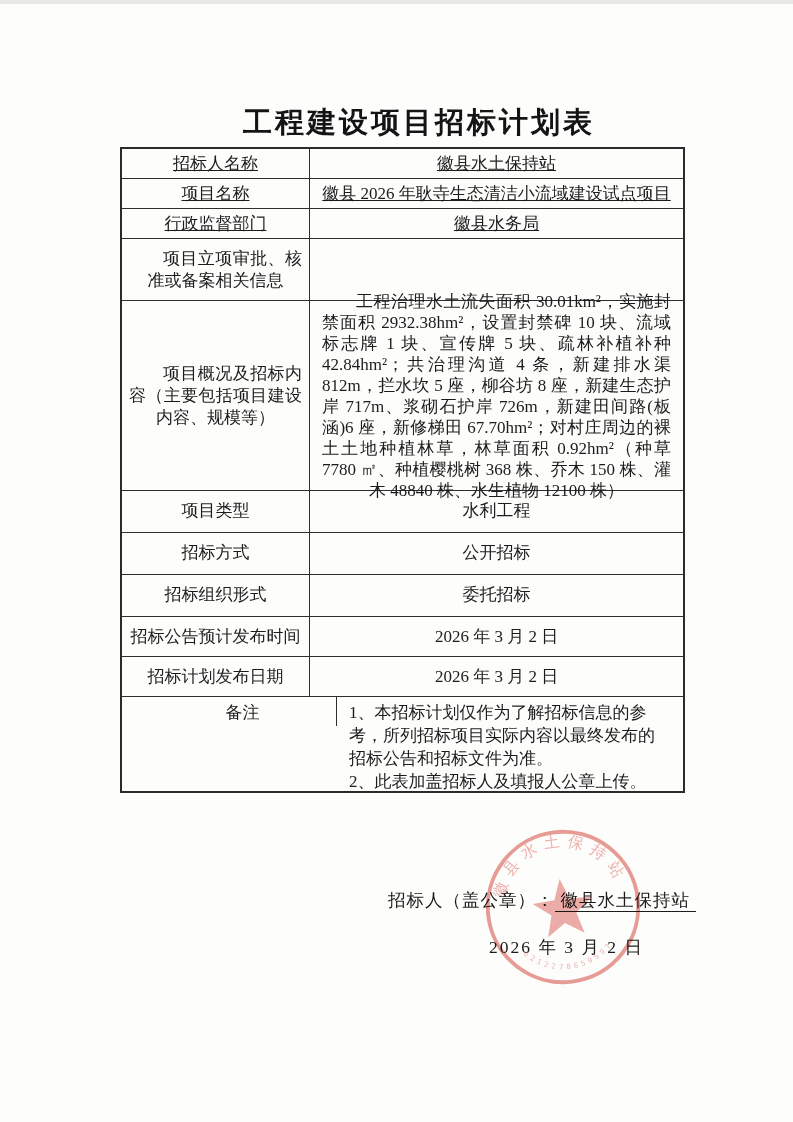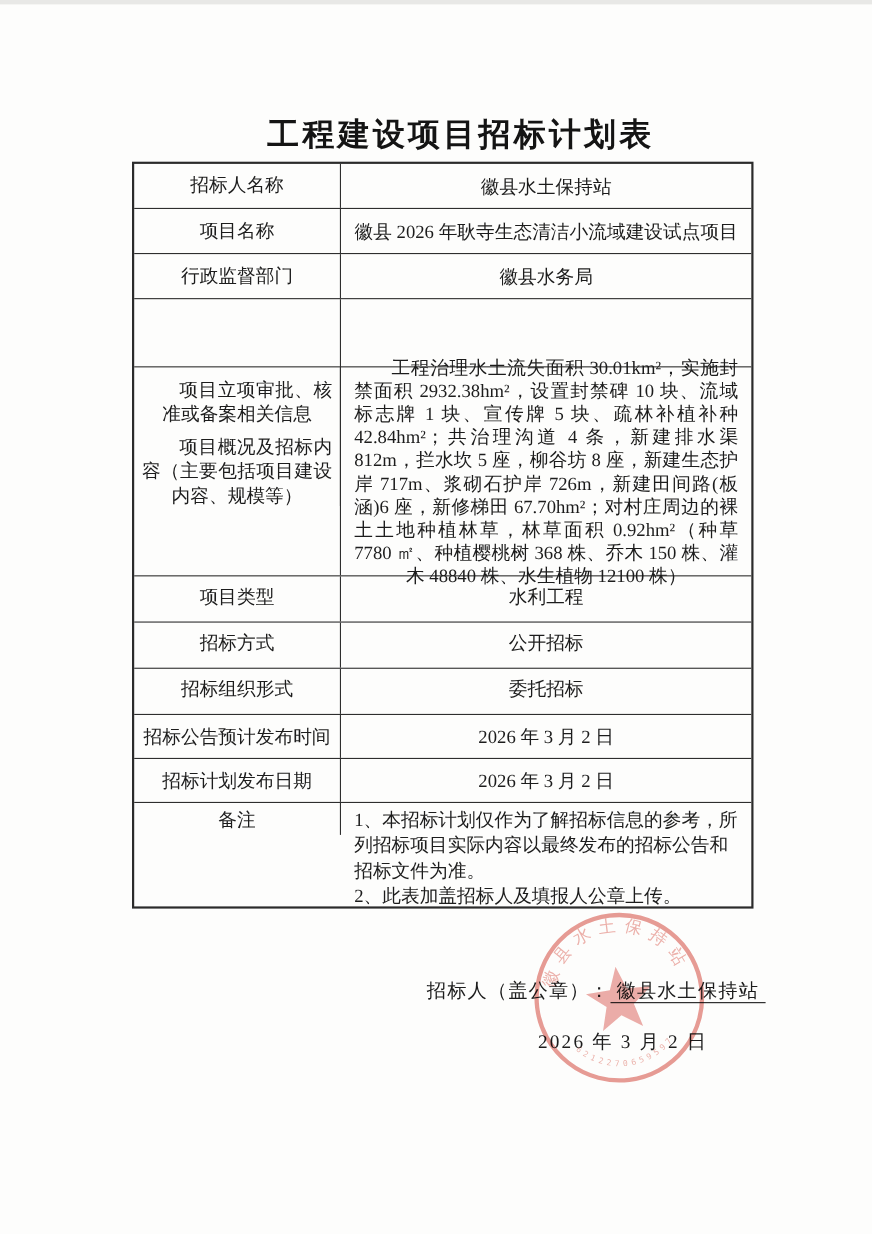--- a/index.html
+++ b/index.html
@@ -42,22 +42,22 @@
     font-size:17px; line-height:22px;
   }
   .cell-value {
     flex:1;
     display:flex; align-items:center; justify-content:center;
     padding:2px 12px;
     box-sizing:border-box;
     font-size:17px; line-height:21px;
   }
   .cell-value .val { width:100%; text-align:center; }
-  .h41 { height:41px; } .h62 { height:62px;flex-direction:column; } .h190 { height:190px; }
-  .h42 { height:42px;font-family:Liberation Mono, monospace; } .h40 { height:40px; } .h94 { height:94px; }
+  .h41 { height:30px;text-decoration:underline; } .h62 { height:62px; } .h190 { height:190px; }
+  .h42 { height:42px;font-family:Liberation Mono, monospace; } .h40 { height:40px; } .h94 { height:94px;padding-left:27px; }
   .wrap-center .val { text-align:center; }
   .wrap-justify .val {
     text-align:justify;
     text-align-last:center;
     text-indent:2em;
   }
   .remarks { align-items:flex-start; }
   .remarks .val {
     text-align:left;
     white-space:pre-line;

